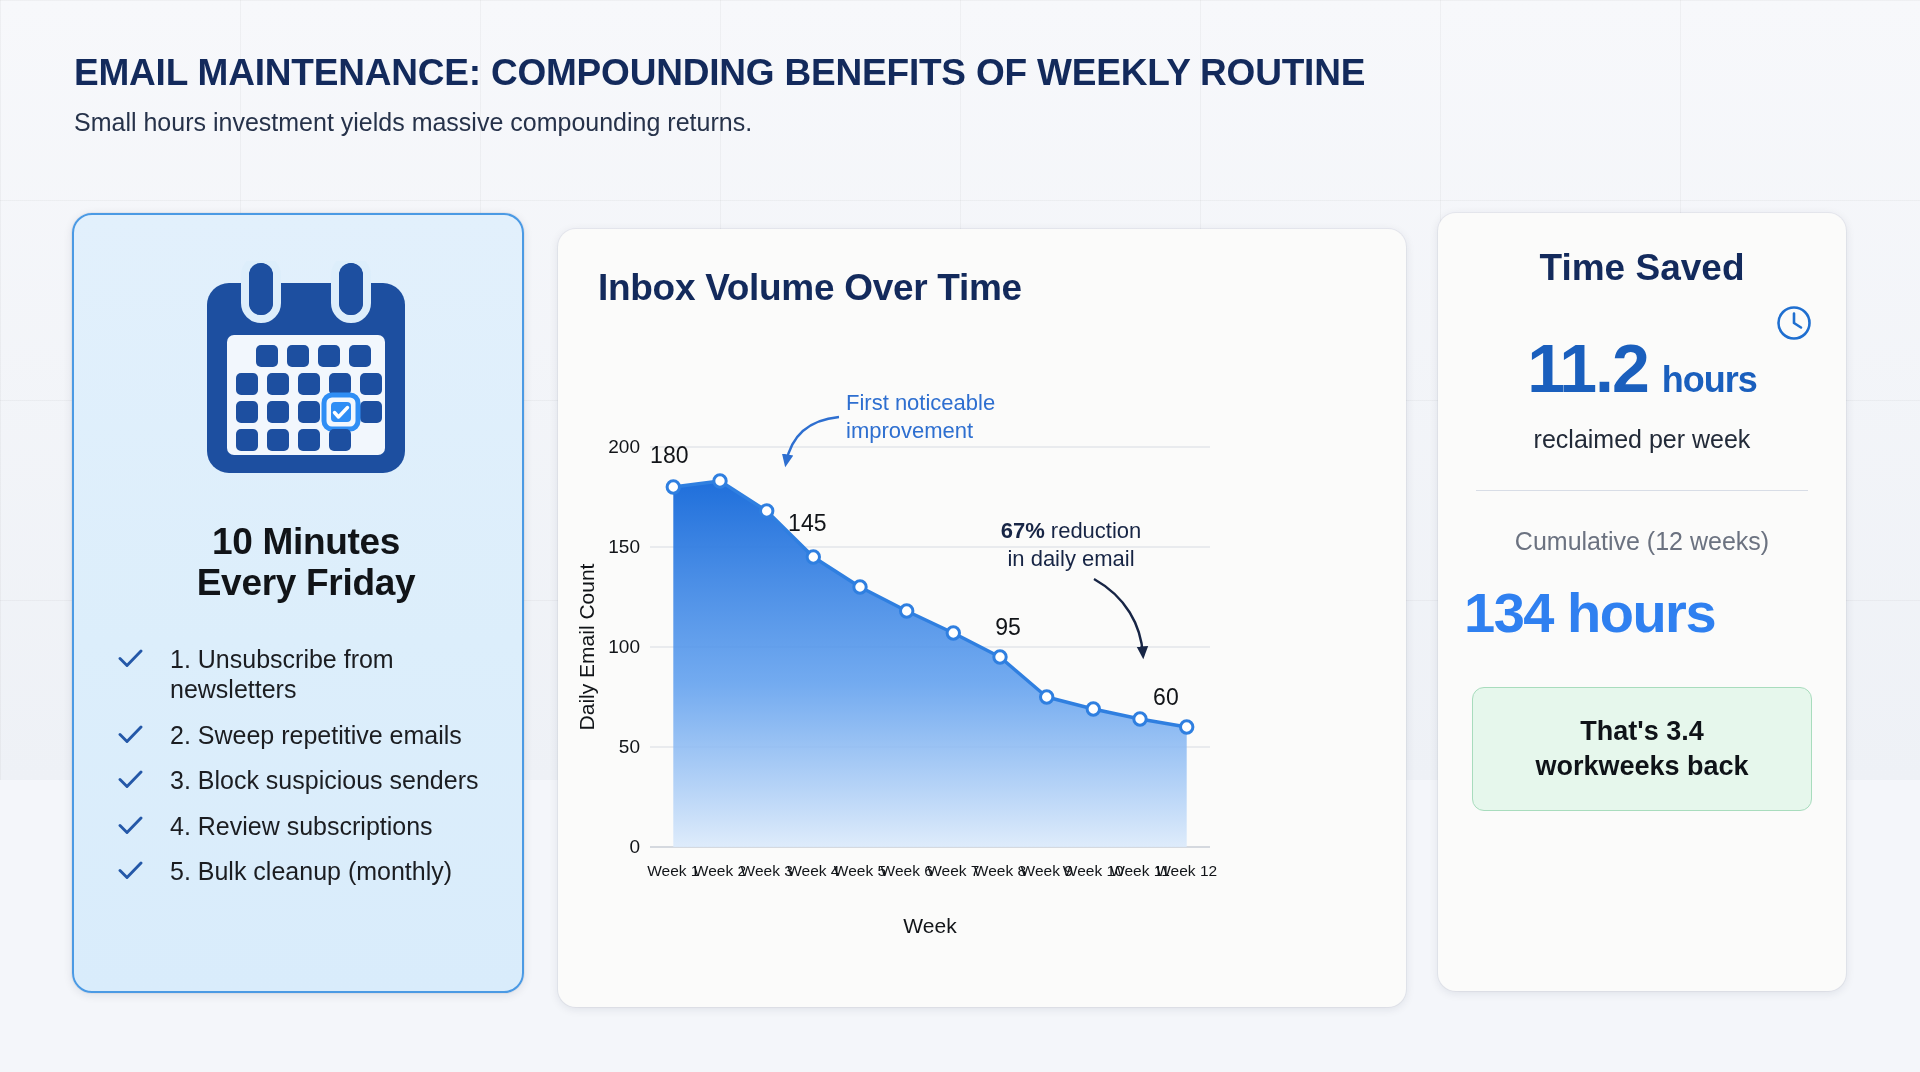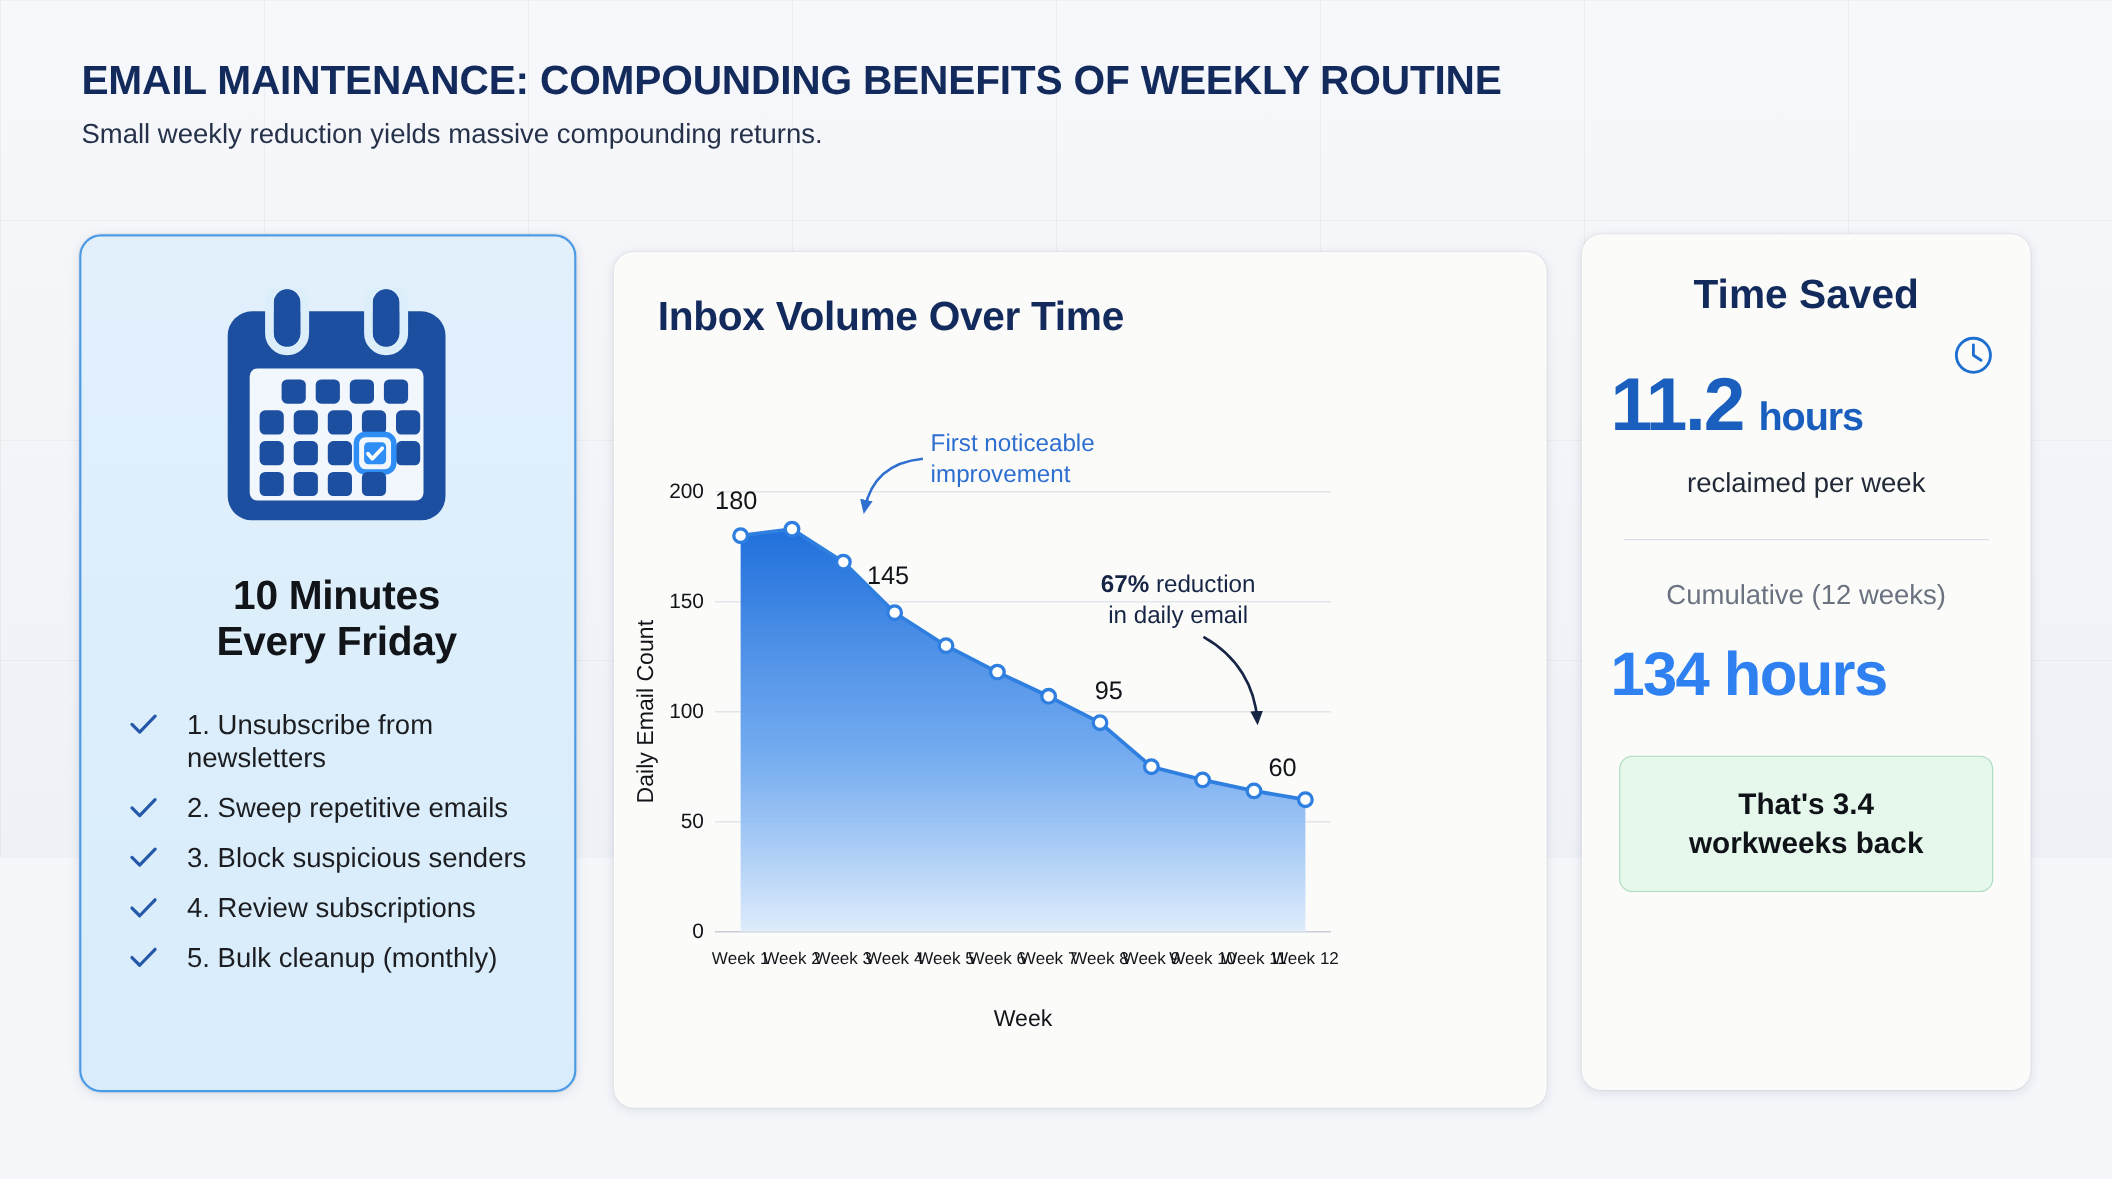--- a/index.html
+++ b/index.html
@@ -73,21 +73,21 @@
 
   
   #right-card { left: 1438px; top: 0px; width: 408px; height: 778px; padding: 0 26px; }
   #time-saved-title {
     margin-top: 34px; text-align: center;
     font-size: 37px; font-weight: bold; color: #132a5c;
   }
   #big-stat-row {
     position: relative;
     margin-top: 40px;
-    display: flex; align-items: baseline; gap: 14px;
+    display: flex; align-items: baseline; justify-content: center; gap: 14px;
   }
   #big-number { font-size: 68px; font-weight: bold; color: #1a5fbd; letter-spacing: -2px; }
   #big-unit { font-size: 36px; font-weight: bold; color: #1a5fbd; letter-spacing: -1px; }
   #clock-icon { position: absolute; right: 6px; top: -26px; }
   #reclaimed {
     margin-top: 18px; text-align: center;
     font-size: 25px; color: #222a38;
   }
   #divider { margin: 36px 12px 0 12px; height: 1px; background: #d8dde6; }
   #cumulative-label {
@@ -116,21 +116,21 @@
   .anndark { font-family: "Liberation Sans", sans-serif; font-size: 22px; fill: #172545; }
   .anndarkb { font-family: "Liberation Sans", sans-serif; font-size: 22px; fill: #172545; font-weight: bold; }
 </style>
 </head>
 <body>
 
 <div id="page">
 
   <div id="header">
     <div id="title">EMAIL MAINTENANCE: COMPOUNDING BENEFITS OF WEEKLY ROUTINE</div>
-    <div id="subtitle">Small weekly reduction yields massive compounding returns.</div>
+    <div id="subtitle">Small hours investment yields massive compounding returns.</div>
   </div>
 
   <div id="cards">
 
     <div class="card" id="left-card">
 
       <div id="cal-wrap">
         <svg width="230" height="222" viewBox="0 0 230 222">
 
           <rect x="58" y="2" width="24" height="52" rx="12" fill="#1d4fa0"></rect>

